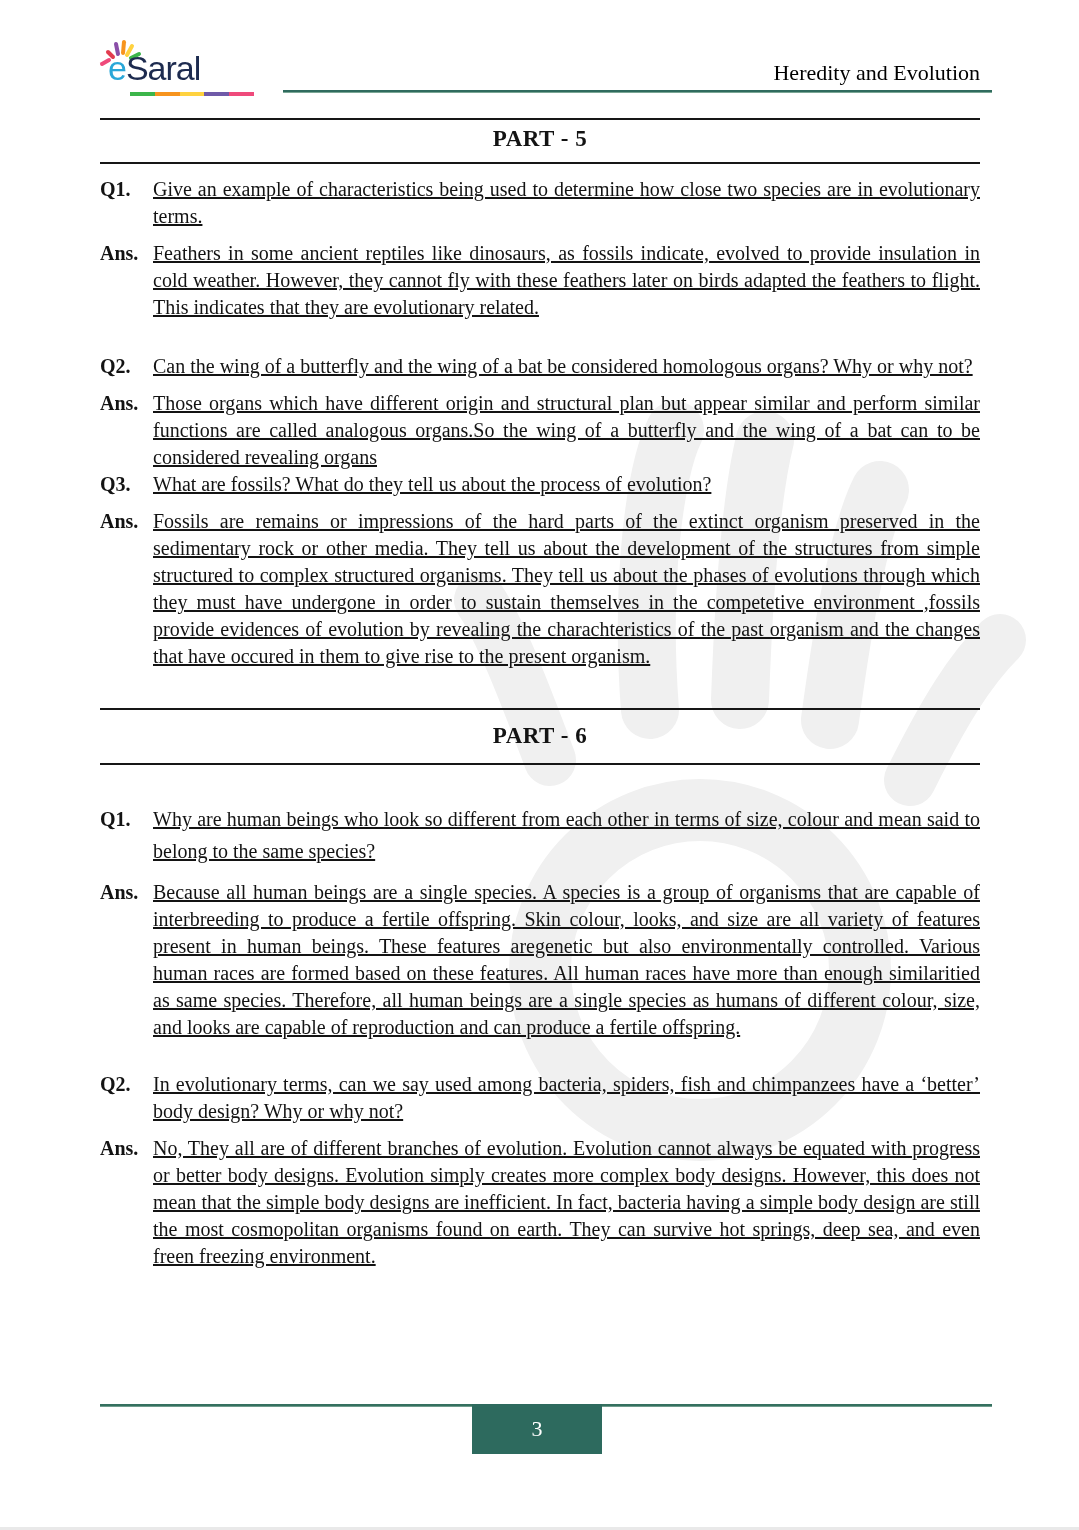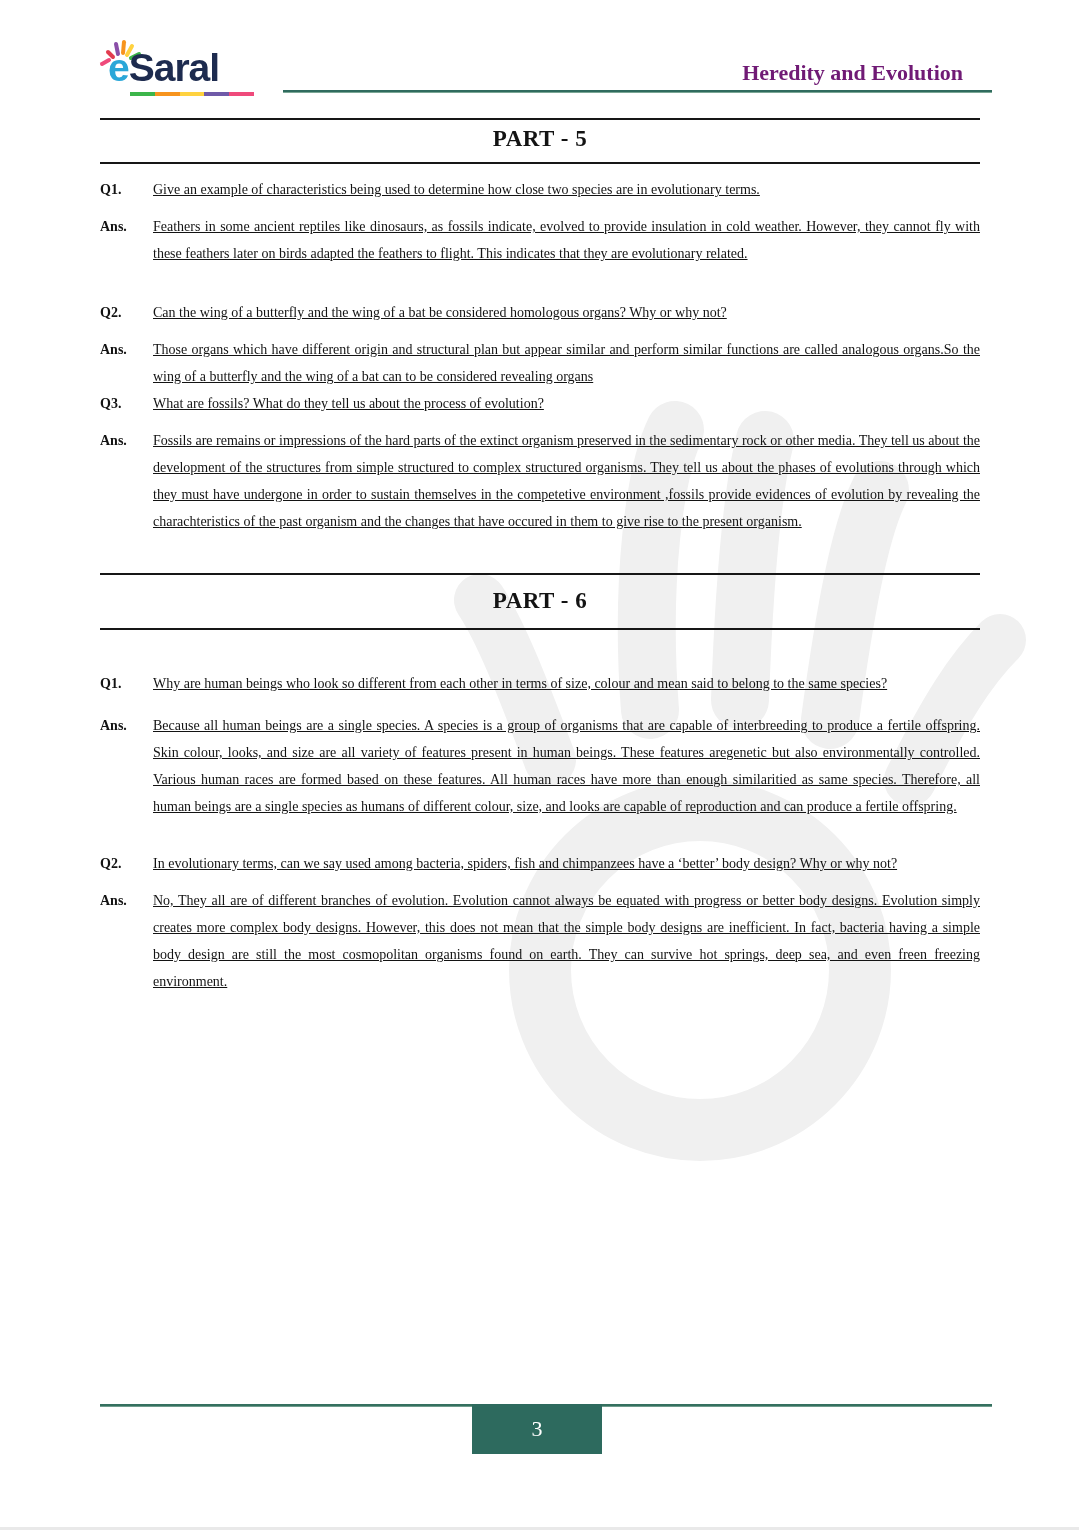--- a/index.html
+++ b/index.html
@@ -6,43 +6,43 @@
   .page{
     position:relative;
     width:1079px;height:1530px;
     background:#ffffff;
     overflow:hidden;
     font-family:"Liberation Serif", serif;
     color:#131313;
   }
   
   .logo{position:absolute;left:100px;top:44px;width:170px;height:56px;}
-  .logo-text{position:absolute;left:8px;top:2px;font-family:"Liberation Sans",sans-serif;font-weight:bold;font-size:39px;letter-spacing:-1px;line-height:44px;}
+  .logo-text{position:absolute;left:8px;top:2px;font-family:"Liberation Sans",sans-serif;font-weight:normal;font-size:34px;letter-spacing:-1px;line-height:44px;}
   .logo-e{color:#2aa7d8;}
   .logo-rest{color:#1d2b4f;}
   .logo-hand{position:absolute;left:-4px;top:-6px;}
   .logo-underline{position:absolute;left:30px;top:48px;width:124px;height:4px;
     background:linear-gradient(to right,
       #3cb54a 0 20%, #f7941d 20% 40%, #ffd23f 40% 60%,
       #6f5aa8 60% 80%, #ef4a7b 80% 100%);}
-  .header-title{position:absolute;top:60px;right:116px;font-size:22px;color:#701a75;font-weight:bold;}
+  .header-title{position:absolute;top:60px;right:99px;font-size:22px;color:#000000;}
   .header-rule{position:absolute;left:283px;top:90px;width:709px;height:3px;
     background:linear-gradient(to bottom,#2f6b5e 0 66%,#7aa795 66% 100%);}
   
   .watermark{position:absolute;left:400px;top:380px;z-index:0;}
   
   .content{position:relative;z-index:1;margin-left:100px;width:880px;}
   .part-heading{
     border-top:2.5px solid #161616;border-bottom:2.5px solid #161616;
     text-align:center;font-weight:bold;font-size:23px;
     padding:6px 0 10px 0;letter-spacing:.5px;
   }
   .ph-5{margin-top:118px;}
   .ph-6{margin-top:38px;padding:13px 0 14px 0;}
-  .qa{display:flex;font-size:14px;line-height:27px;}
+  .qa{display:flex;font-size:20px;line-height:27px;}
   .qa-label{width:53px;flex-shrink:0;font-weight:bold;}
   .qa-text{flex:1;text-align:justify;text-decoration:underline;}
   .q1p5{margin-top:12px;}
   .a1p5{margin-top:10px;}
   .q2p5{margin-top:32px;}
   .a2p5{margin-top:10px;}
   .q3p5{}
   .a3p5{margin-top:10px;}
   .q1p6{margin-top:38px;line-height:32px;}
   .a1p6{margin-top:12px;}

